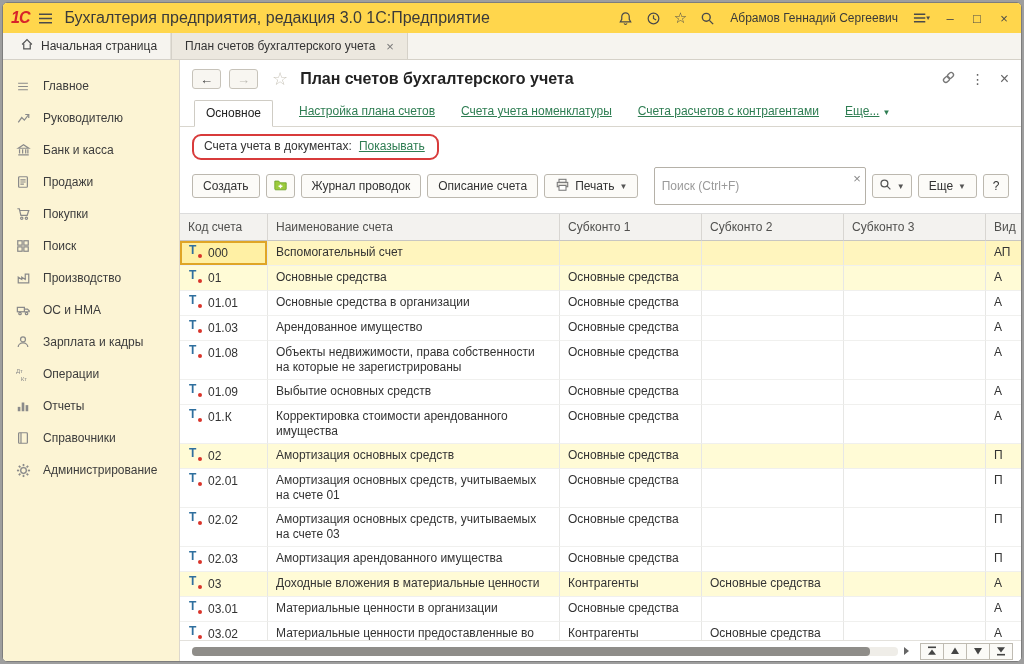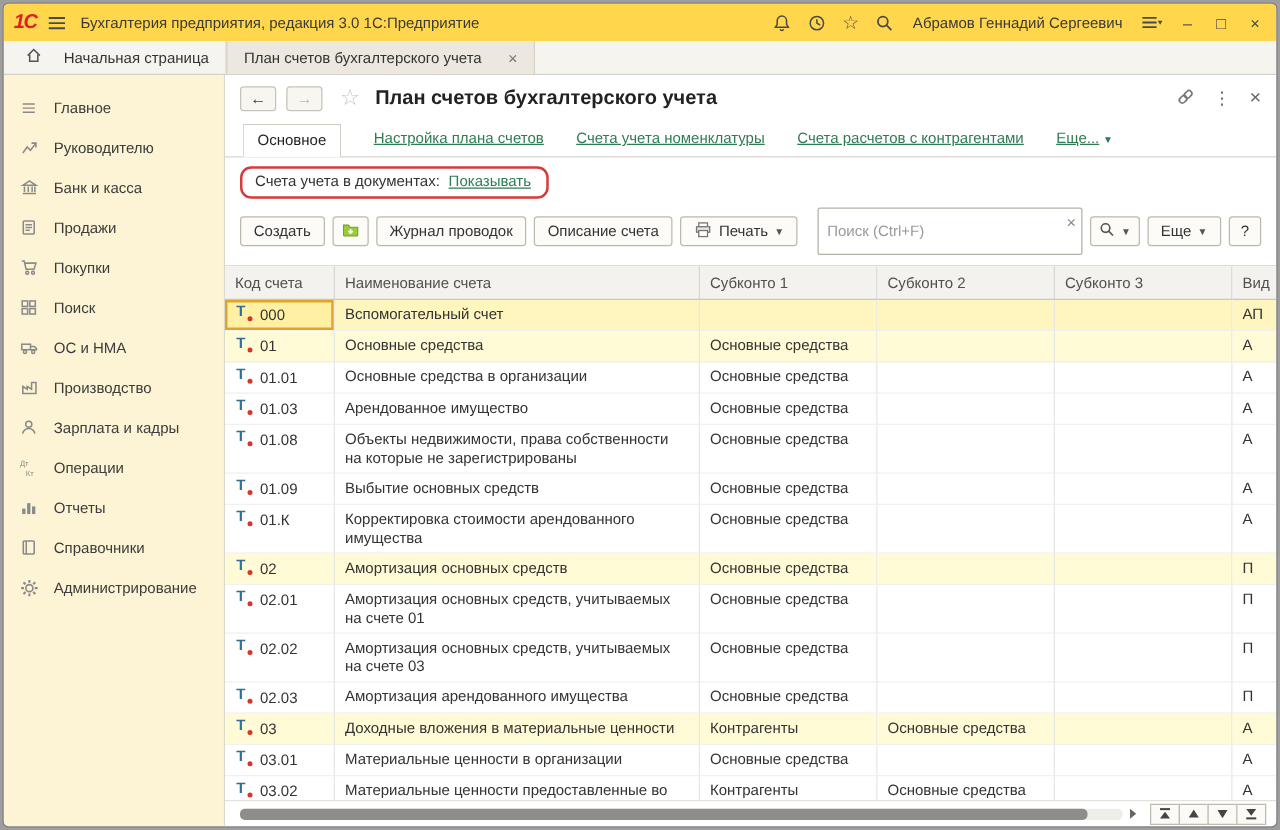--- a/index.html
+++ b/index.html
@@ -4,28 +4,28 @@
 <style>
   * { box-sizing: border-box; margin: 0; padding: 0; }
   html,body { width:1024px; height:664px; overflow:hidden; }
   body { background:#9e9e9e; font-family:"Liberation Sans","DejaVu Sans",sans-serif; font-size:12px; color:#333; }
   .window { position:absolute; left:2px; top:2px; right:2px; bottom:2px; border:1px solid #7d7d7d; border-radius:5px; overflow:hidden; background:#fff; display:flex; flex-direction:column; }
 
   
   .titlebar { height:30px; flex:0 0 30px; background:#FFD64C; display:flex; align-items:center; padding:0 10px 0 8px; gap:9px; }
   .logo { font-weight:bold; font-style:italic; font-size:16px; color:#D8232A; letter-spacing:-1px; }
   .tb-icon { display:flex; align-items:center; cursor:pointer; }
-  .tb-title { font-size:12px; color:#3a3a3a; margin-left:2px; flex:1; white-space:nowrap; overflow:hidden; }
+  .tb-title { font-size:16px; color:#3a3a3a; margin-left:2px; flex:1; white-space:nowrap; overflow:hidden; }
   .tb-right { display:flex; align-items:center; gap:13px; }
   .user-name { color:#3a3a3a; margin:0 2px; white-space:nowrap; }
   .winbtn { font-size:13px; color:#4a4a4a; width:14px; text-align:center; cursor:pointer; }
 
   
   .tabbar { height:27px; flex:0 0 27px; background:#F6F4EF; border-bottom:1px solid #D5D1C8; display:flex; align-items:stretch; padding-left:4px; }
-  .tab { display:flex; align-items:center; gap:17px; padding:0 13px; color:#333; border-right:1px solid #E3E0D8; cursor:pointer; }
+  .tab { display:flex; align-items:center; gap:7px; padding:0 13px; color:#333; border-right:1px solid #E3E0D8; cursor:pointer; }
   .tab.active { background:#ECE8DF; border-left:1px solid #D5D1C8; border-right:1px solid #D5D1C8; }
   .tab-close { color:#777; font-size:13px; margin-left:4px; }
 
   
   .main { flex:1; display:flex; min-height:0; }
   .sidebar { width:176px; flex:0 0 176px; background:#FCF4D4; padding-top:10px; overflow:hidden; }
   .side-item { display:flex; align-items:center; gap:12px; padding:8px 12px; color:#3c3c3c; cursor:pointer; white-space:nowrap; }
   .side-icon { width:16px; height:16px; display:flex; align-items:center; justify-content:center; flex:0 0 16px; }
 
   .content { flex:1; min-width:0; background:#fff; border-left:1px solid #DDD8CE; display:flex; flex-direction:column; }
@@ -215,35 +215,35 @@
               <rect x="9" y="2" width="5" height="5"></rect>
               <rect x="2" y="9" width="5" height="5"></rect>
               <rect x="9" y="9" width="5" height="5"></rect>
             </svg>
           </span>
           <span class="side-label">Поиск</span>
         </div>
         <div class="side-item">
           <span class="side-icon">
             <svg width="15" height="14" viewBox="0 0 16 16" fill="none" stroke="#8a8a8a" stroke-width="1.4">
+              <path d="M2 13.5 V7 l4 2.6 V7 l4 2.6 V3.5 h4 v10 z"></path>
+            </svg>
+          </span>
+          <span class="side-label">Производство</span>
+        </div>
+        <div class="side-item">
+          <span class="side-icon">
+            <svg width="15" height="14" viewBox="0 0 16 16" fill="none" stroke="#8a8a8a" stroke-width="1.4">
               <rect x="1" y="5" width="8" height="5"></rect>
               <path d="M9 7 h3.5 l2 2 v1 h-5.5"></path>
               <circle cx="4" cy="12" r="1.4"></circle>
               <circle cx="11.5" cy="12" r="1.4"></circle>
             </svg>
           </span>
           <span class="side-label">ОС и НМА</span>
-        </div>
-        <div class="side-item">
-          <span class="side-icon">
-            <svg width="15" height="14" viewBox="0 0 16 16" fill="none" stroke="#8a8a8a" stroke-width="1.4">
-              <path d="M2 13.5 V7 l4 2.6 V7 l4 2.6 V3.5 h4 v10 z"></path>
-            </svg>
-          </span>
-          <span class="side-label">Производство</span>
         </div>
         <div class="side-item">
           <span class="side-icon">
             <svg width="14" height="14" viewBox="0 0 16 16" fill="none" stroke="#8a8a8a" stroke-width="1.4">
               <circle cx="8" cy="5" r="2.8"></circle>
               <path d="M2.5 13.8 a5.5 4.8 0 0 1 11 0"></path>
             </svg>
           </span>
           <span class="side-label">Зарплата и кадры</span>
         </div>

